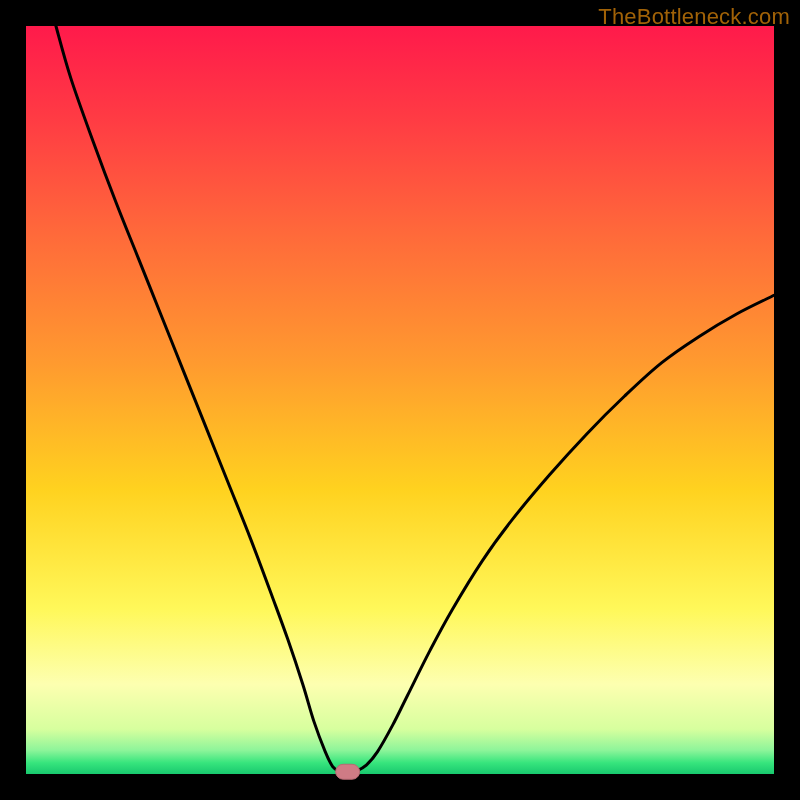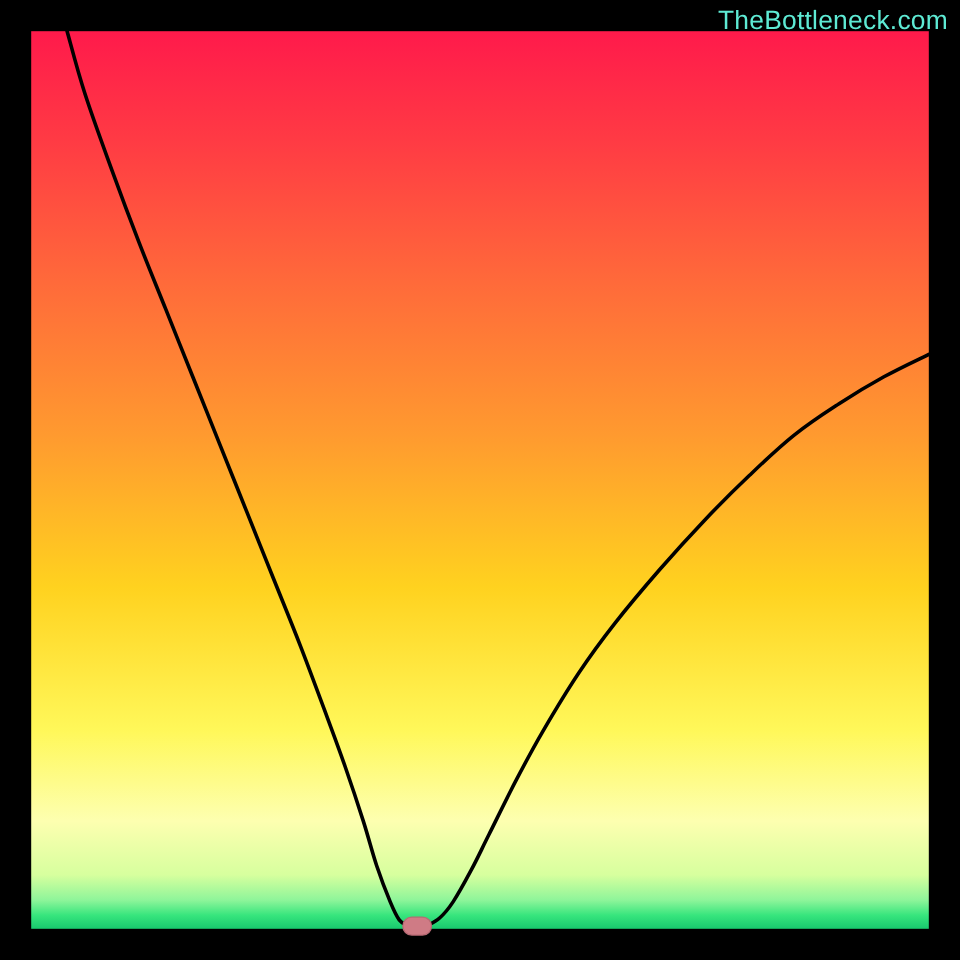--- a/index.html
+++ b/index.html
@@ -16,21 +16,21 @@
     width: 800px;
     height: 800px;
     background: #000000;
   }
   .watermark {
     position: absolute;
     top: 4px;
     right: 10px;
     font-size: 22px;
     font-weight: 500;
-    color: #5eead4;
+    color: #a16207;
     z-index: 10;
     letter-spacing: 0.2px;
   }
   svg {
     display: block;
   }
 </style>
 </head>
 <body>
 

